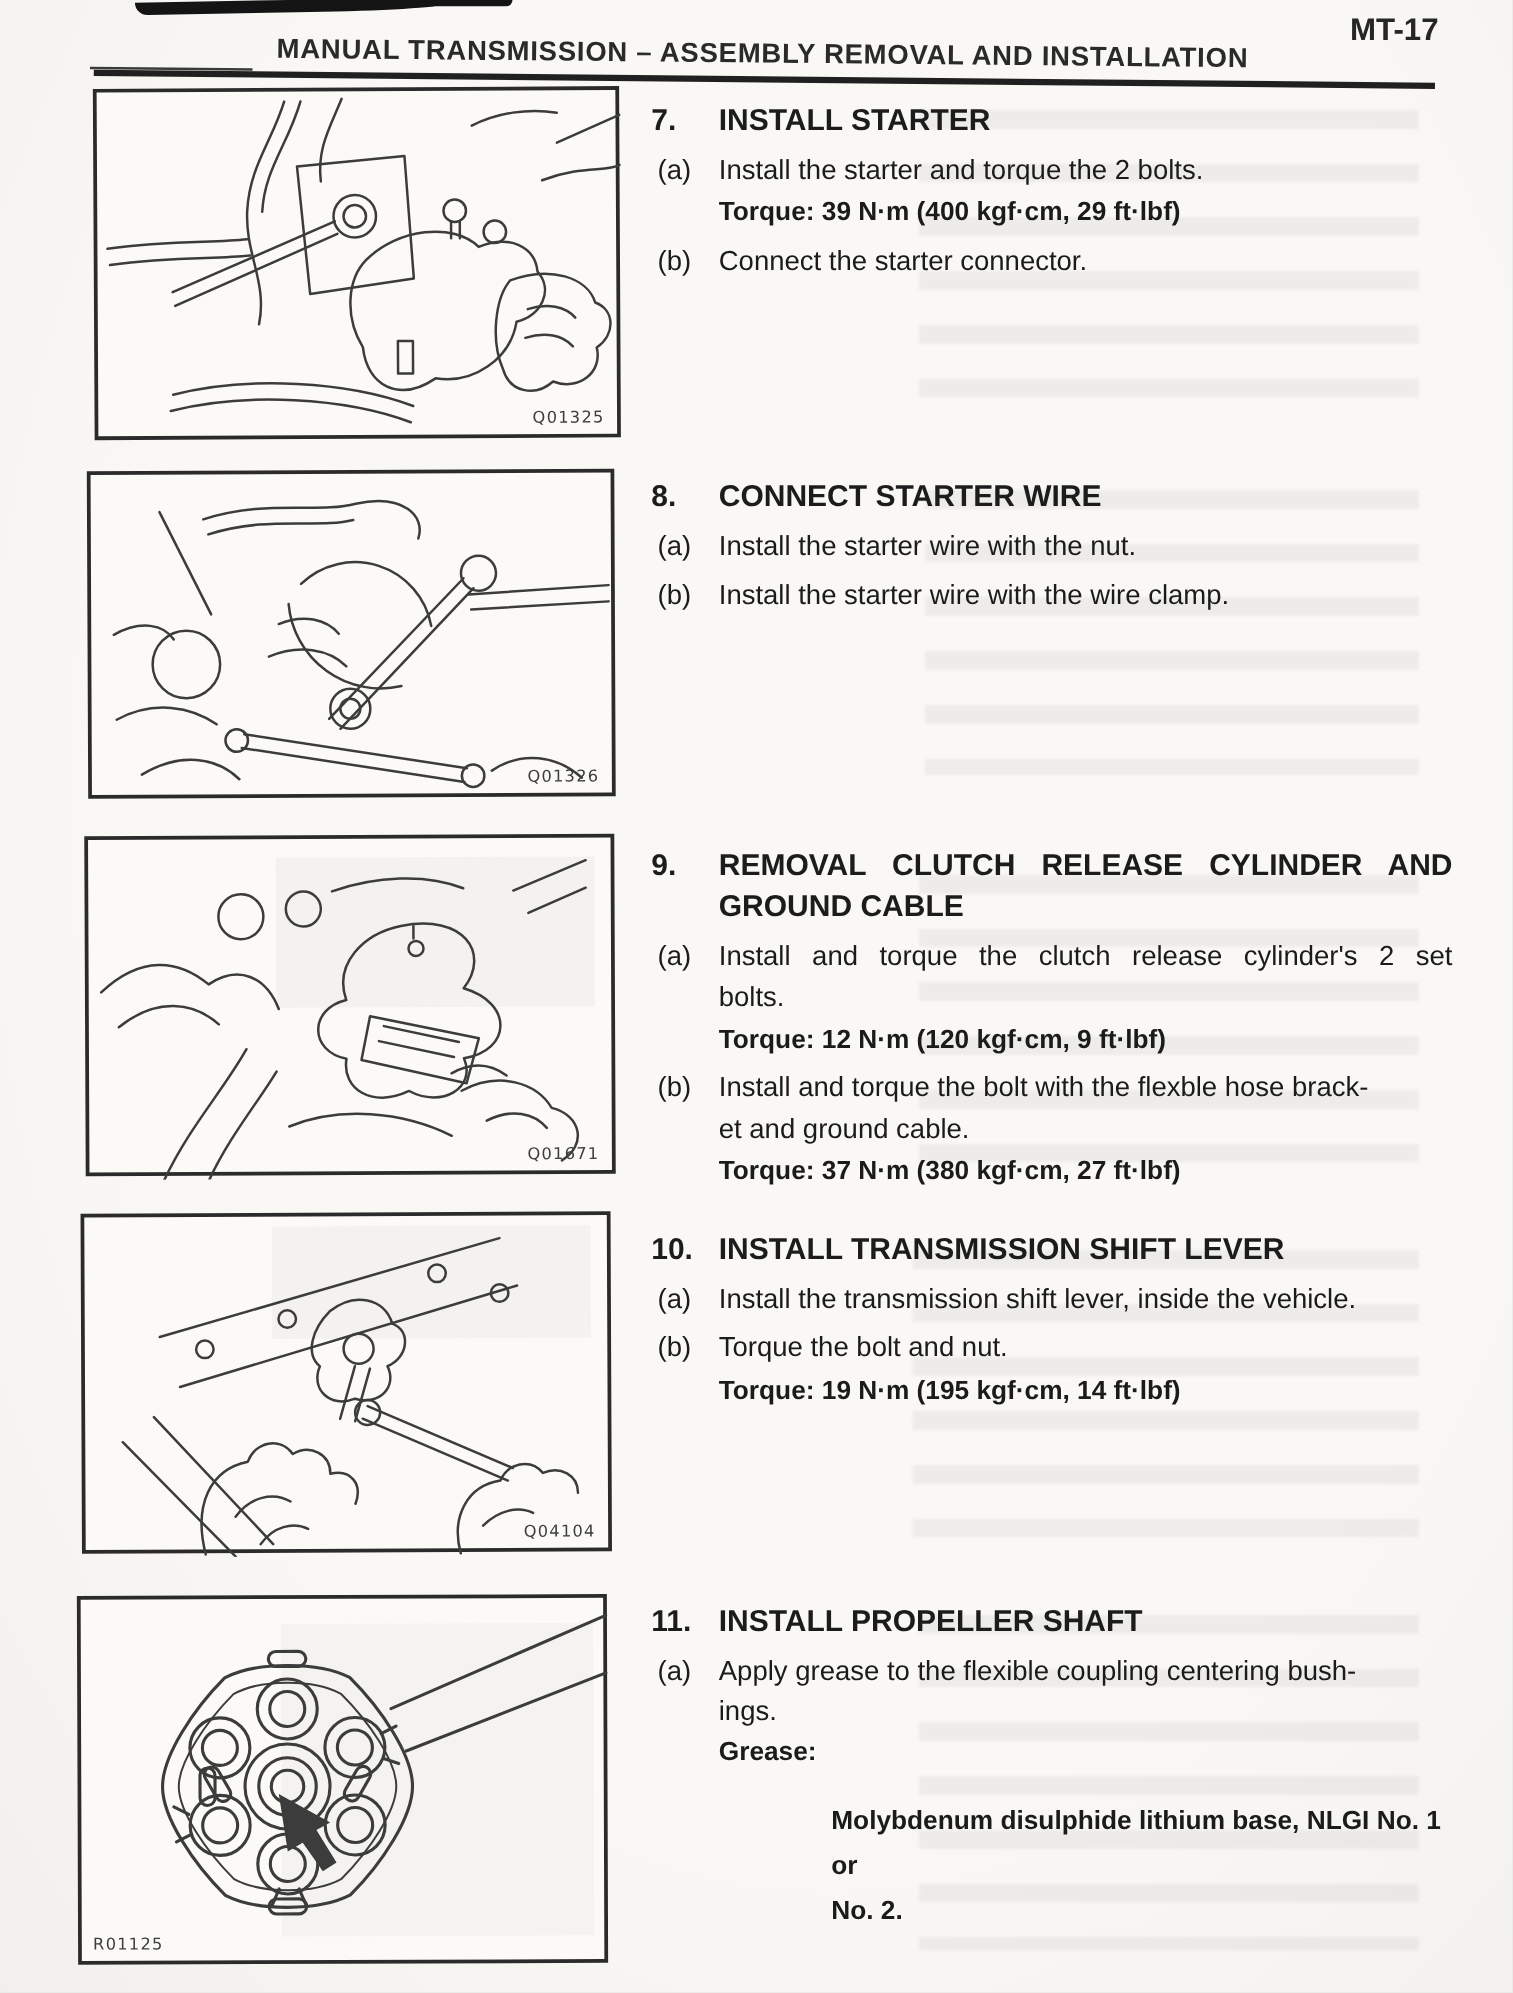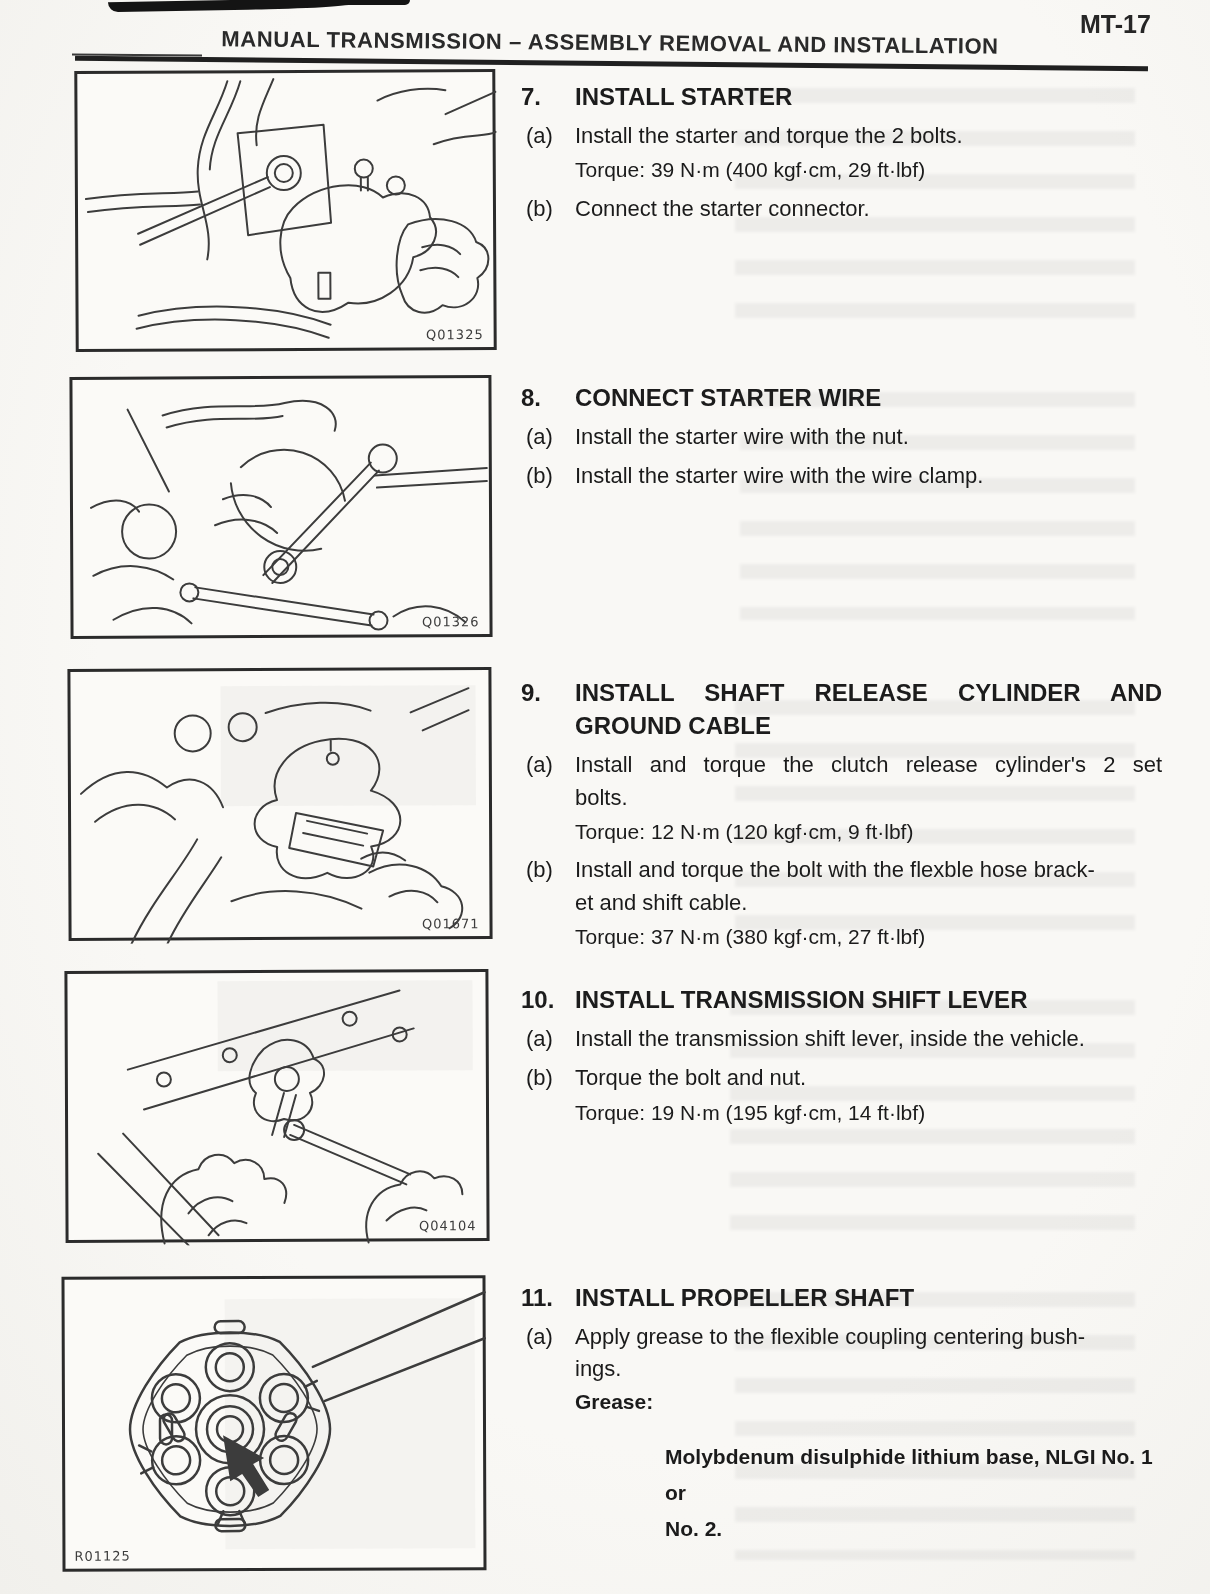--- a/index.html
+++ b/index.html
@@ -36,21 +36,21 @@
     letter-spacing:1px; font-family:"DejaVu Sans", sans-serif;text-align:center;
   }
   .code-left { right:auto; left:9px; }
 
   
   .section { position:absolute; left:512px; width:650px; }
   .sec-head { display:grid; grid-template-columns:63px 1fr; font-weight:bold; font-size:24px; line-height:1.38; color:#1c1c1c; }
   .sec-num { padding-left:9px; }
   .step { display:grid; grid-template-columns:63px 1fr; font-size:22px; line-height:1.47; margin-top:7px; color:#1b1b1b; }
   .step-label { padding-left:14px; }
-  .torque { grid-column:2; font-weight:normal; font-size:21px; line-height:1.5; margin-top:2px; }
+  .torque { grid-column:2; font-weight:bold; font-size:21px; line-height:1.5; margin-top:2px; }
   .justify-both { text-align:justify; text-align-last:justify; }
   .grease-label { grid-column:2; font-weight:bold; font-size:21px; line-height:1.5; margin-top:0; }
   .grease-lines { grid-column:2; font-weight:bold; font-size:21px; line-height:1.7; margin-left:90px; margin-top:22px; }
 
   
   .ghost {
     position:absolute; opacity:0.09; filter:blur(1.4px); pointer-events:none;
     background:repeating-linear-gradient(#7d7d7d 0 15px, transparent 15px 43px);
   }
 
@@ -247,37 +247,37 @@
     <div class="step">
       <span class="step-label">(b)</span>
       <span>Install the starter wire with the wire clamp.</span>
     </div>
   </div>
 
   <div class="section" style="top:676px;">
     <div class="sec-head">
       <span class="sec-num">9.</span>
       <span>
-        <div class="justify-both">INSTALL SHAFT RELEASE CYLINDER AND</div>
+        <div class="justify-both">REMOVAL CLUTCH RELEASE CYLINDER AND</div>
         <div>GROUND CABLE</div>
       </span>
     </div>
     <div class="step">
       <span class="step-label">(a)</span>
       <span>
         <div class="justify-both">Install and torque the clutch release cylinder's 2 set</div>
         <div>bolts.</div>
       </span>
       <div class="torque">Torque: 12 N·m (120 kgf·cm, 9 ft·lbf)</div>
     </div>
     <div class="step">
       <span class="step-label">(b)</span>
       <span>
         <div>Install and torque the bolt with the flexble hose brack-</div>
-        <div>et and shift cable.</div>
+        <div>et and ground cable.</div>
       </span>
       <div class="torque">Torque: 37 N·m (380 kgf·cm, 27 ft·lbf)</div>
     </div>
   </div>
 
   <div class="section" style="top:983px;">
     <div class="sec-head">
       <span class="sec-num">10.</span>
       <span>INSTALL TRANSMISSION SHIFT LEVER</span>
     </div>

